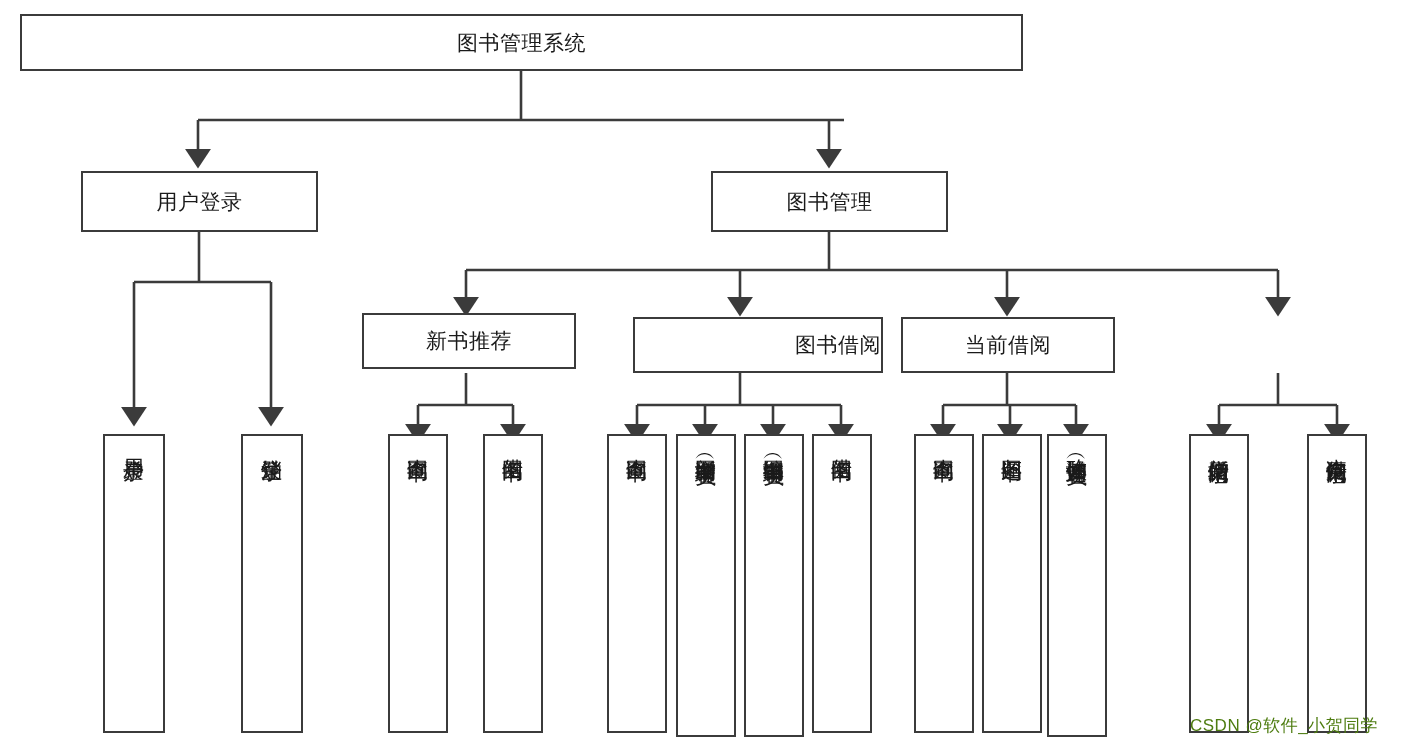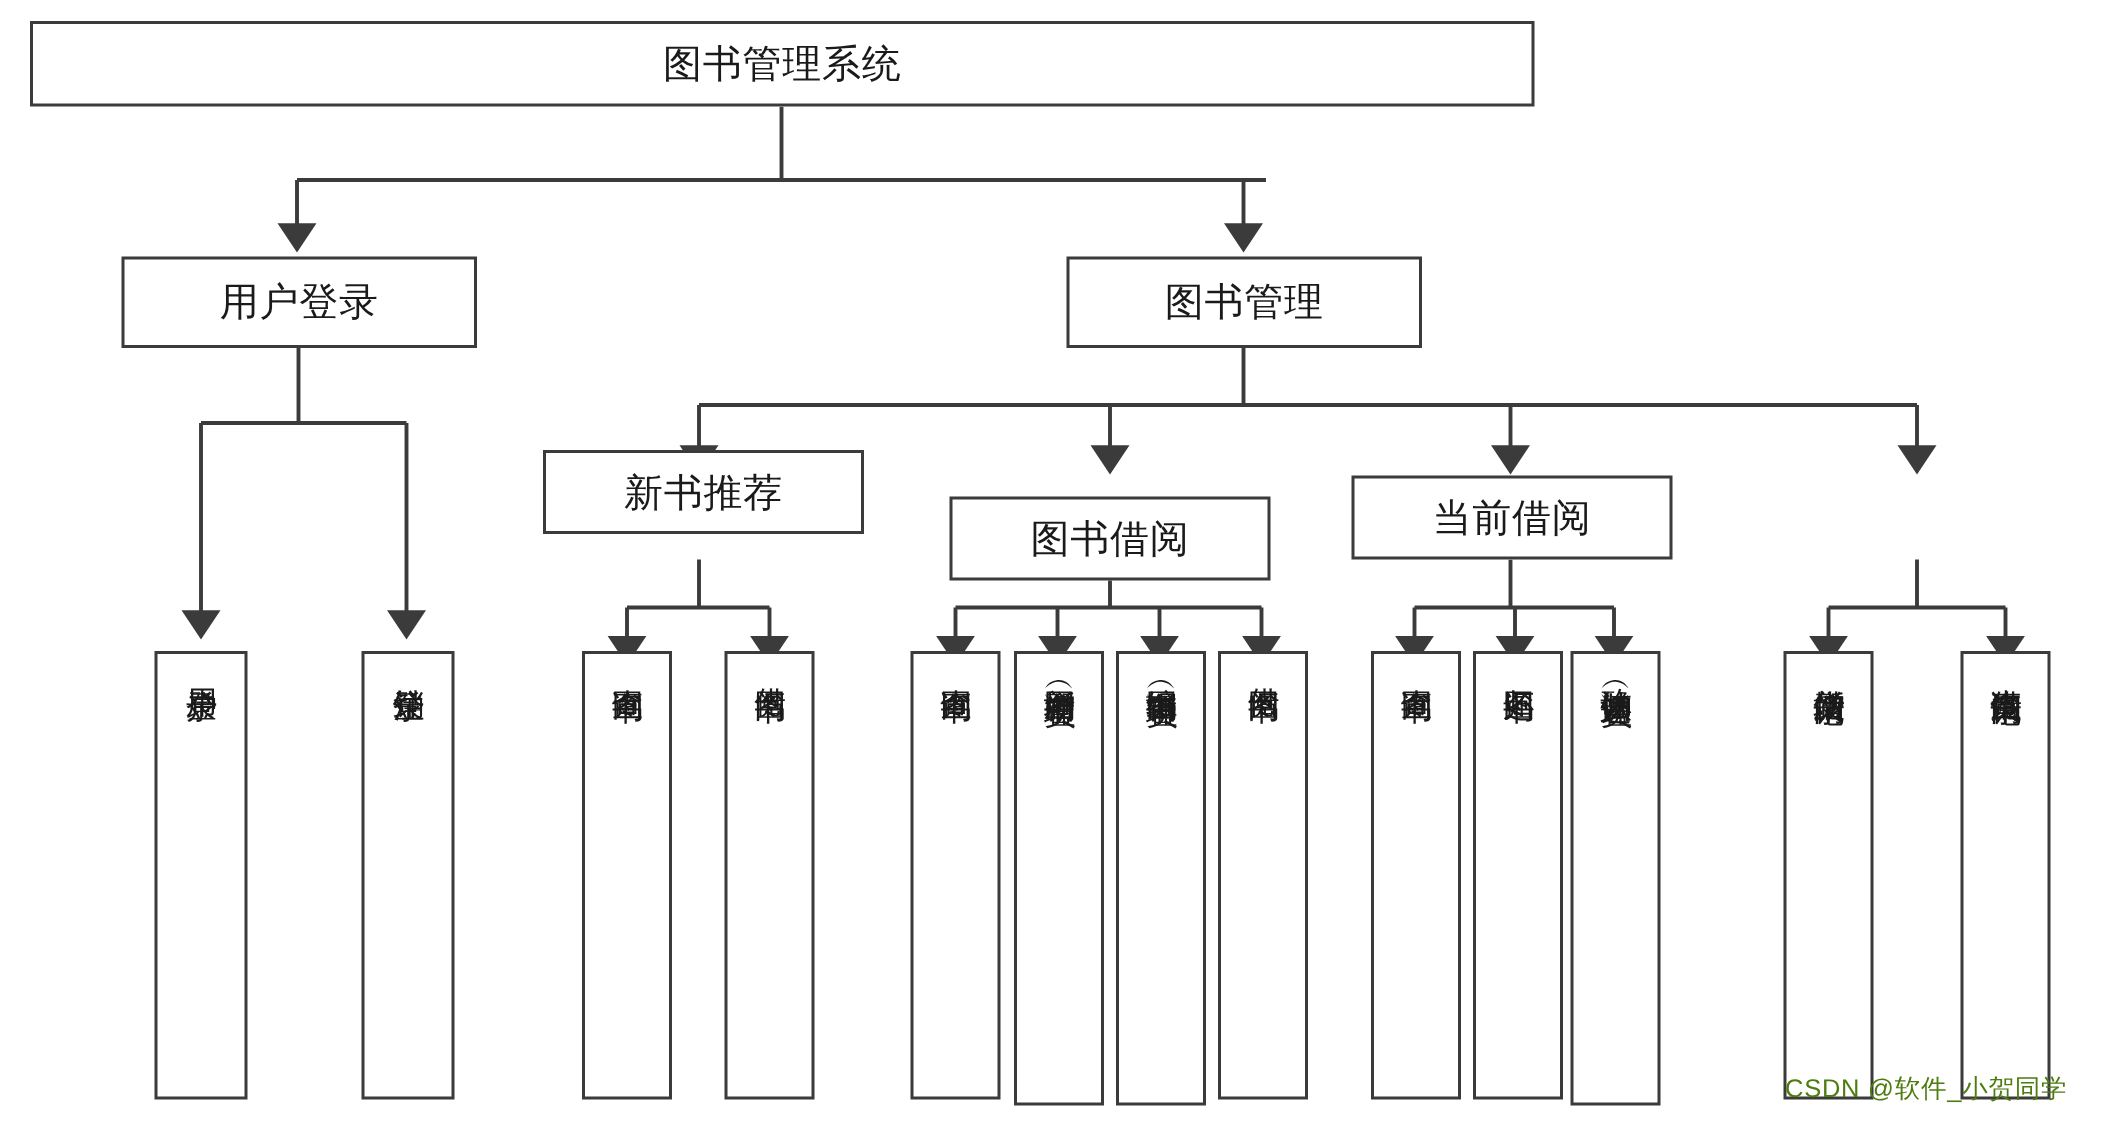--- a/index.html
+++ b/index.html
@@ -19,21 +19,21 @@
     overflow: hidden;
   }
   #diagram-svg {
     position: absolute;
     left: 0;
     top: 0;
     width: 1405px;
     height: 747px;
   }
   .node-label-h {
-    font-size: 26px;
+    font-size: 21px;
     color: #1a1a1a;
     letter-spacing: 0.5px;
     white-space: nowrap;
   }
   .node-label-v {
     font-size: 21px;
     color: #1a1a1a;
     writing-mode: vertical-rl;
     text-orientation: upright;
     letter-spacing: 1px;
@@ -121,24 +121,24 @@
     <span class="node-label-h">图书管理系统</span>
   </div>
 
   <div class="box" style="left:81px; top:171px; width:237px; height:61px;">
     <span class="node-label-h">用户登录</span>
   </div>
   <div class="box" style="left:711px; top:171px; width:237px; height:61px;">
     <span class="node-label-h">图书管理</span>
   </div>
 
-  <div class="box" style="left:362px; top:300px; width:214px; height:56px;">
+  <div class="box" style="left:362px; top:313px; width:214px; height:56px;">
     <span class="node-label-h">新书推荐</span>
   </div>
-  <div class="box" style="left:633px; top:331px; width:214px; height:56px;">
+  <div class="box" style="left:633px; top:317px; width:250px; height:56px;justify-content:flex-end;">
     <span class="node-label-h">图书借阅</span>
   </div>
   <div class="box" style="left:901px; top:317px; width:214px; height:56px;align-items:center;">
     <span class="node-label-h">当前借阅</span>
   </div>
 
   <div class="box box-vert" style="left:103px; top:434px; width:62px; height:299px;">
     <span class="node-label-v">用户登录</span>
   </div>
   <div class="box box-vert" style="left:241px; top:434px; width:62px; height:299px;">

